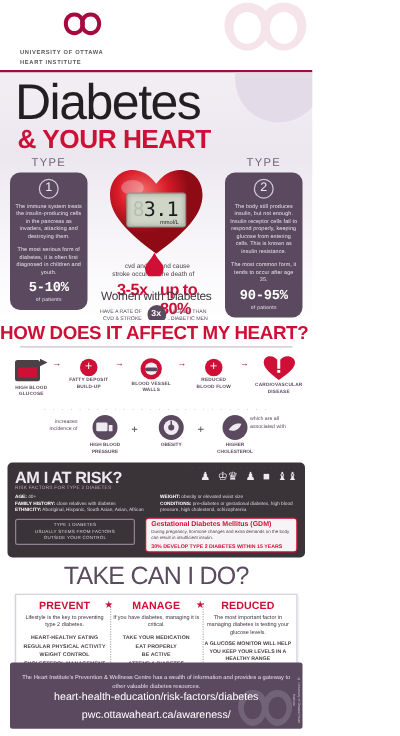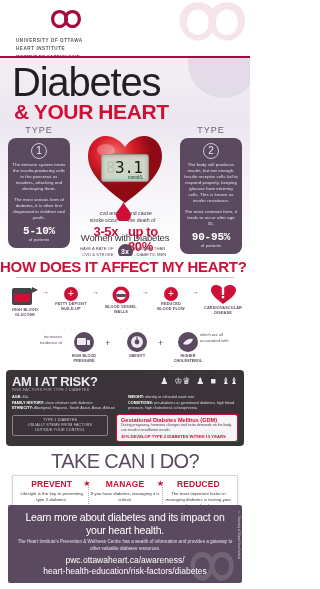--- a/index.html
+++ b/index.html
@@ -426,20 +426,19 @@
       <div class="card-note" style="font-weight:700">A GLUCOSE MONITOR WILL HELP YOU KEEP YOUR LEVELS IN A HEALTHY RANGE</div>
       <div class="card-italic" style="font-style:italic">Learn how to use it properly.</div>
     </div>
   </div>
 
   <div class="footer">
     <svg class="f-ghost" viewBox="0 0 60 50">
       <path d="M18 6c-8 0-13 7-13 15s6 17 13 17 13-8 13-17S26 6 18 6zm0 6c5 0 8 5 8 10s-3 10-8 10-8-5-8-10 3-10 8-10z" fill="#fff"></path>
       <path d="M40 6c-8 0-13 7-13 15s6 17 13 17 13-8 13-17S48 6 40 6zm0 6c5 0 8 5 8 10s-3 10-8 10-8-5-8-10 3-10 8-10z" fill="#fff"></path>
     </svg>
-    <div class="f-h">Learn more about diabetes and its impact on your heart health.</div>
     <div class="f-b">The Heart Institute's Prevention &amp; Wellness Centre has a wealth of information and provides a gateway to other valuable diabetes resources.</div>
+    <div class="f-u" style="margin-top:0">heart-health-education/risk-factors/diabetes</div>
     <div class="f-u">pwc.ottawaheart.ca/awareness/</div>
-    <div class="f-u" style="margin-top:0">heart-health-education/risk-factors/diabetes</div>
     <div class="f-side">© University of Ottawa Heart Institute</div>
   </div>
 
 </div>
 
 </body></html>

